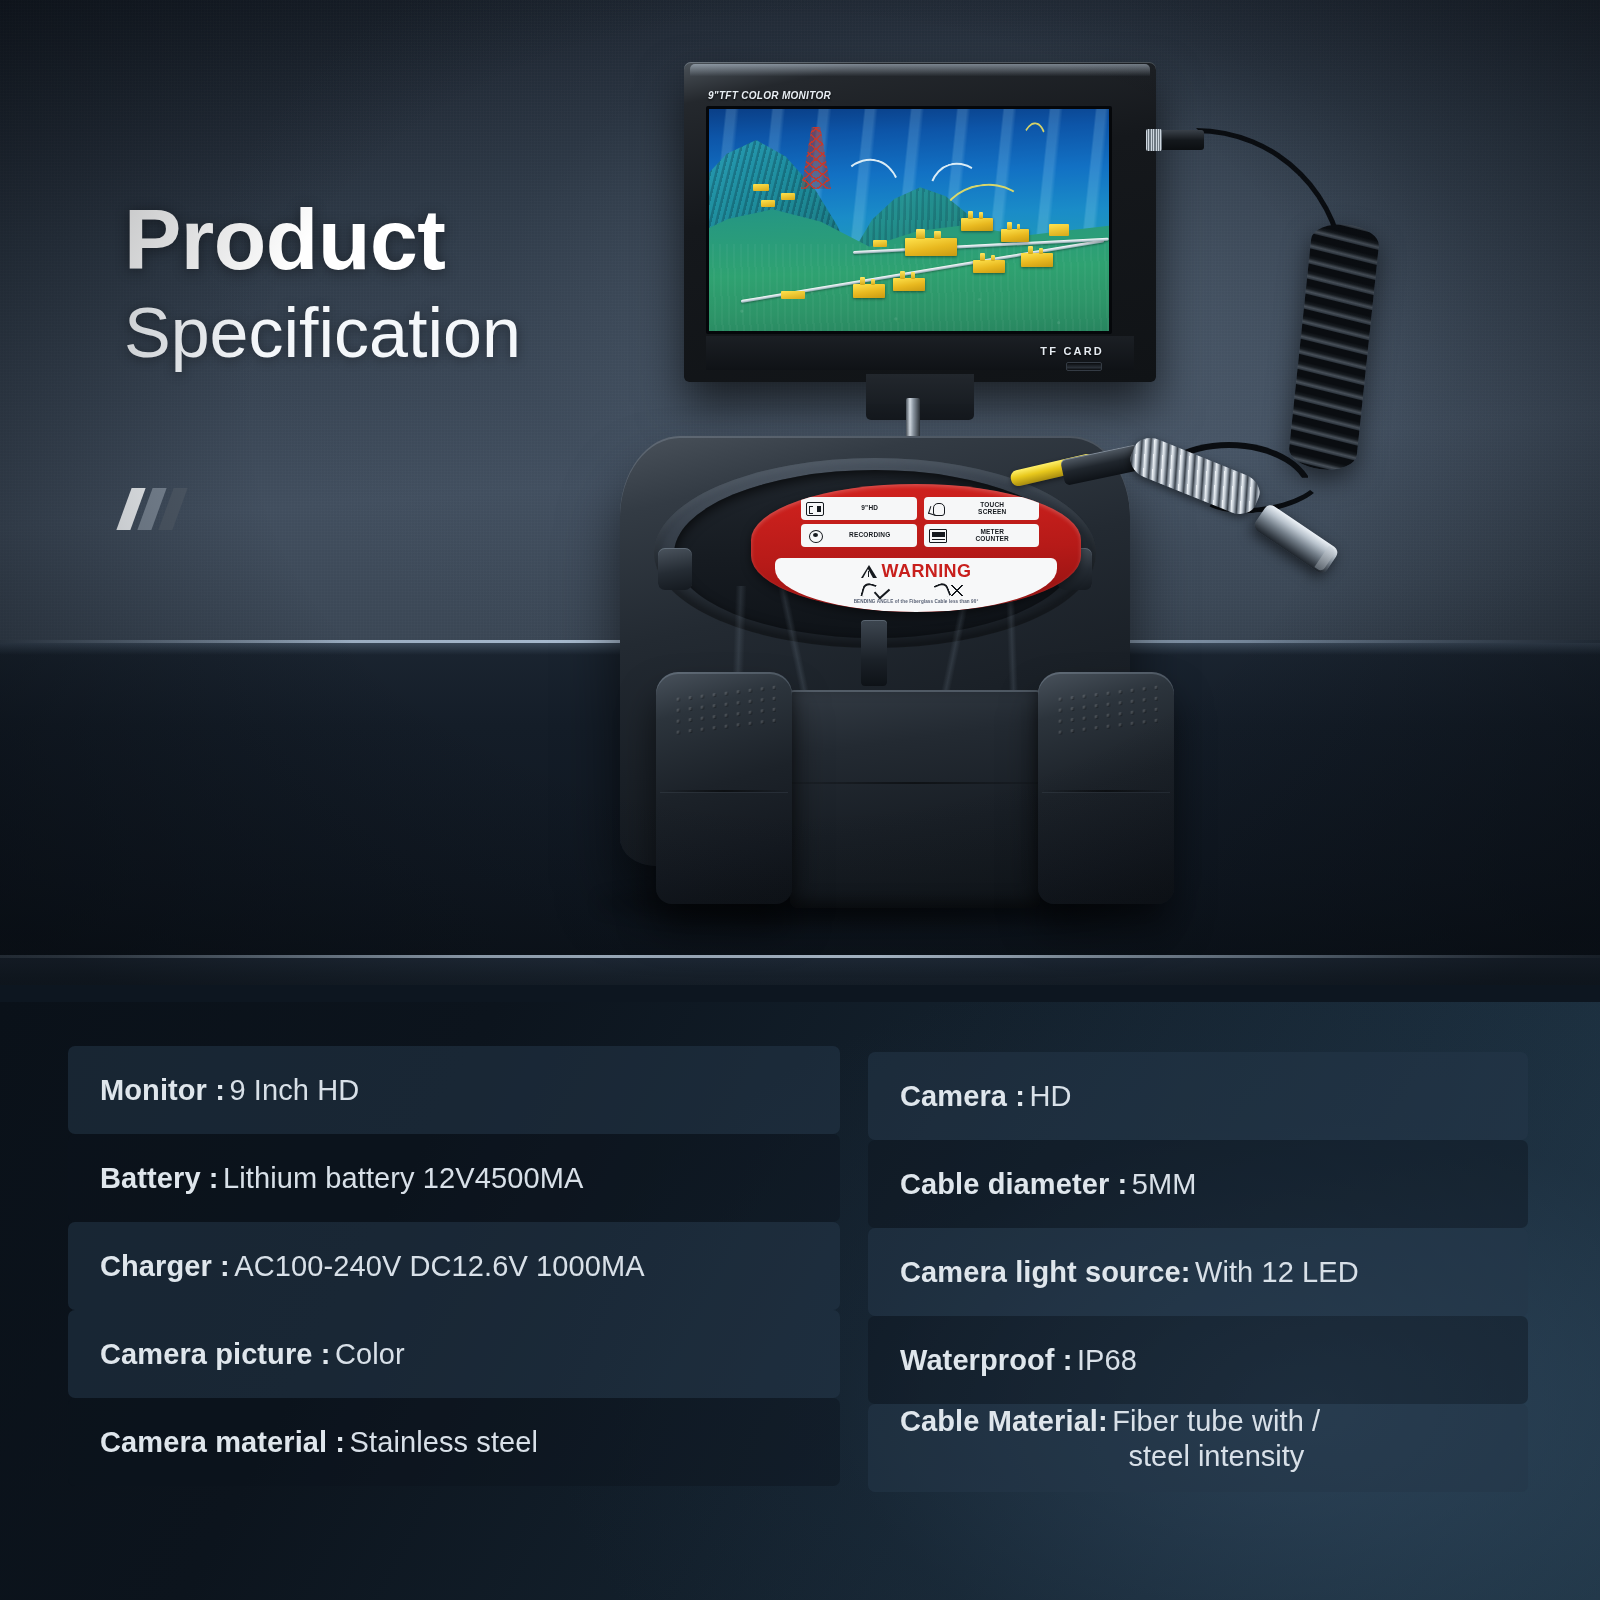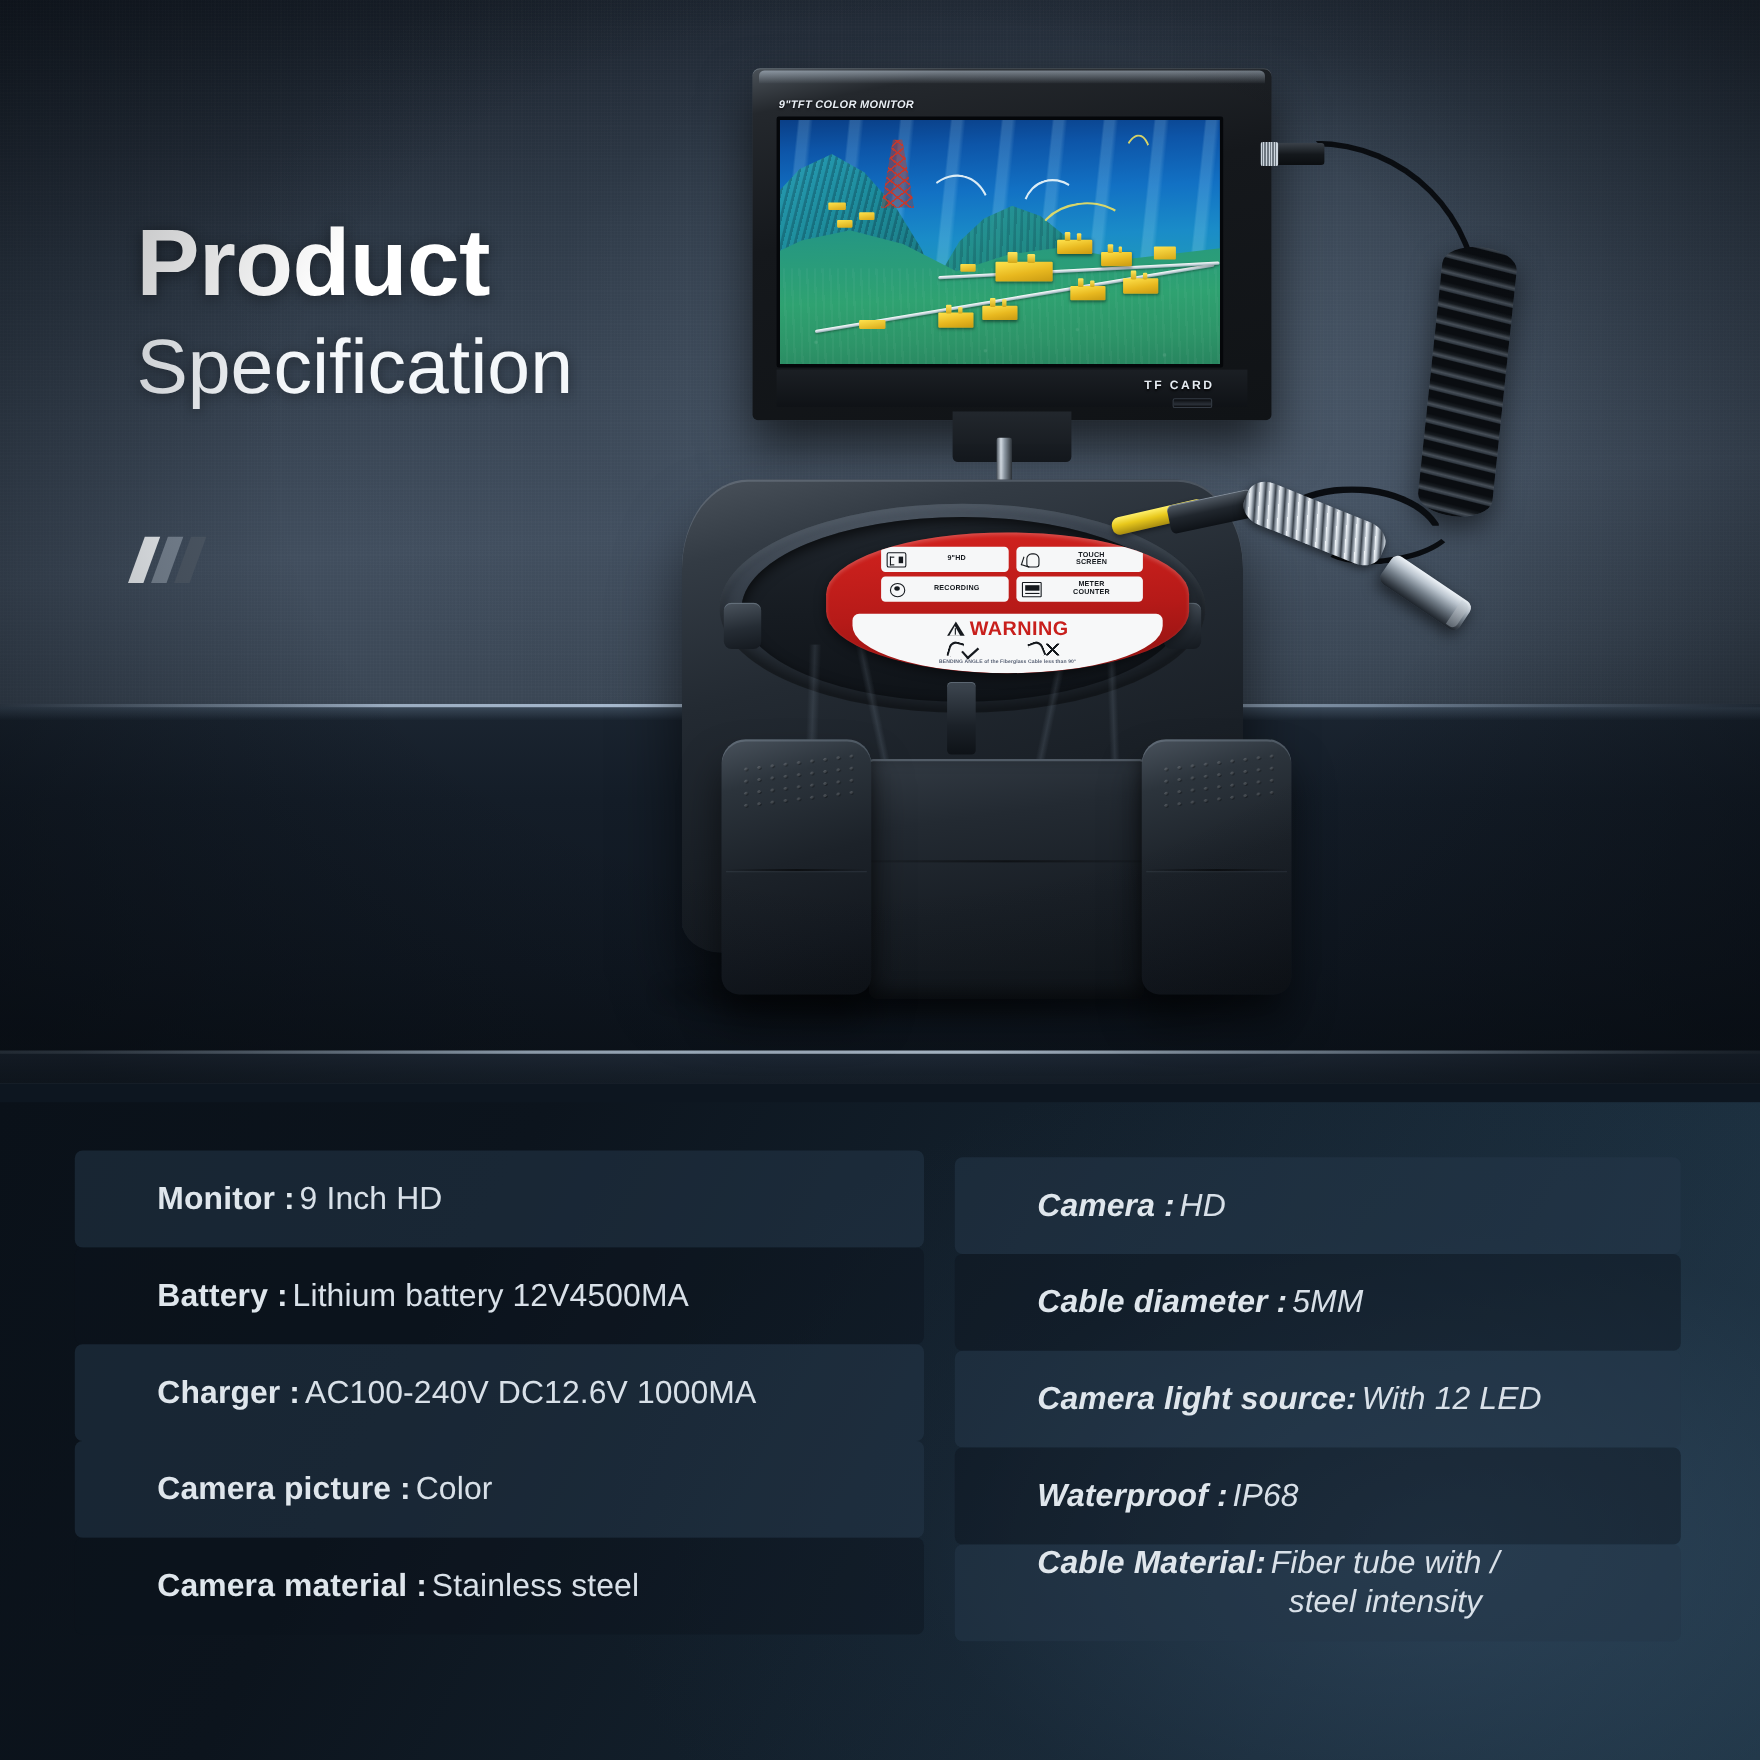--- a/index.html
+++ b/index.html
@@ -508,22 +508,22 @@
   }
   .col { display: flex; flex-direction: column; }
   .col-right { padding-top: 6px; }
   .row {
     position: relative; height: 88px; display: flex; align-items: center;
     border-radius: 7px; padding-left: 32px; padding-right: 14px;
   }
   .row.alt-a { background: rgba(36,54,72,0.55); }
   .row.alt-b { background: rgba(12,20,28,0.42); }
   .col-left .row { width: 772px; }
-  .col-right .row { width: 660px; font-style: italic; }
-  .row-text { white-space: nowrap; margin-left: 43px; }
+  .col-right .row { width: 660px; }
+  .row-text { white-space: nowrap; }
   .row-label {
     font-size: 29px; font-weight: 700; color: #dfe6ec; letter-spacing: 0.1px;
   }
   .row-value {
     font-size: 29px; font-weight: 400; color: #d8e0e8; letter-spacing: 0.1px;
   }
   .row.two-line { align-items: flex-start; }
   .row.two-line .row-text { white-space: normal; line-height: 1.22; }
   .value-second {
     display: block; text-align: right; padding-right: 16px;

